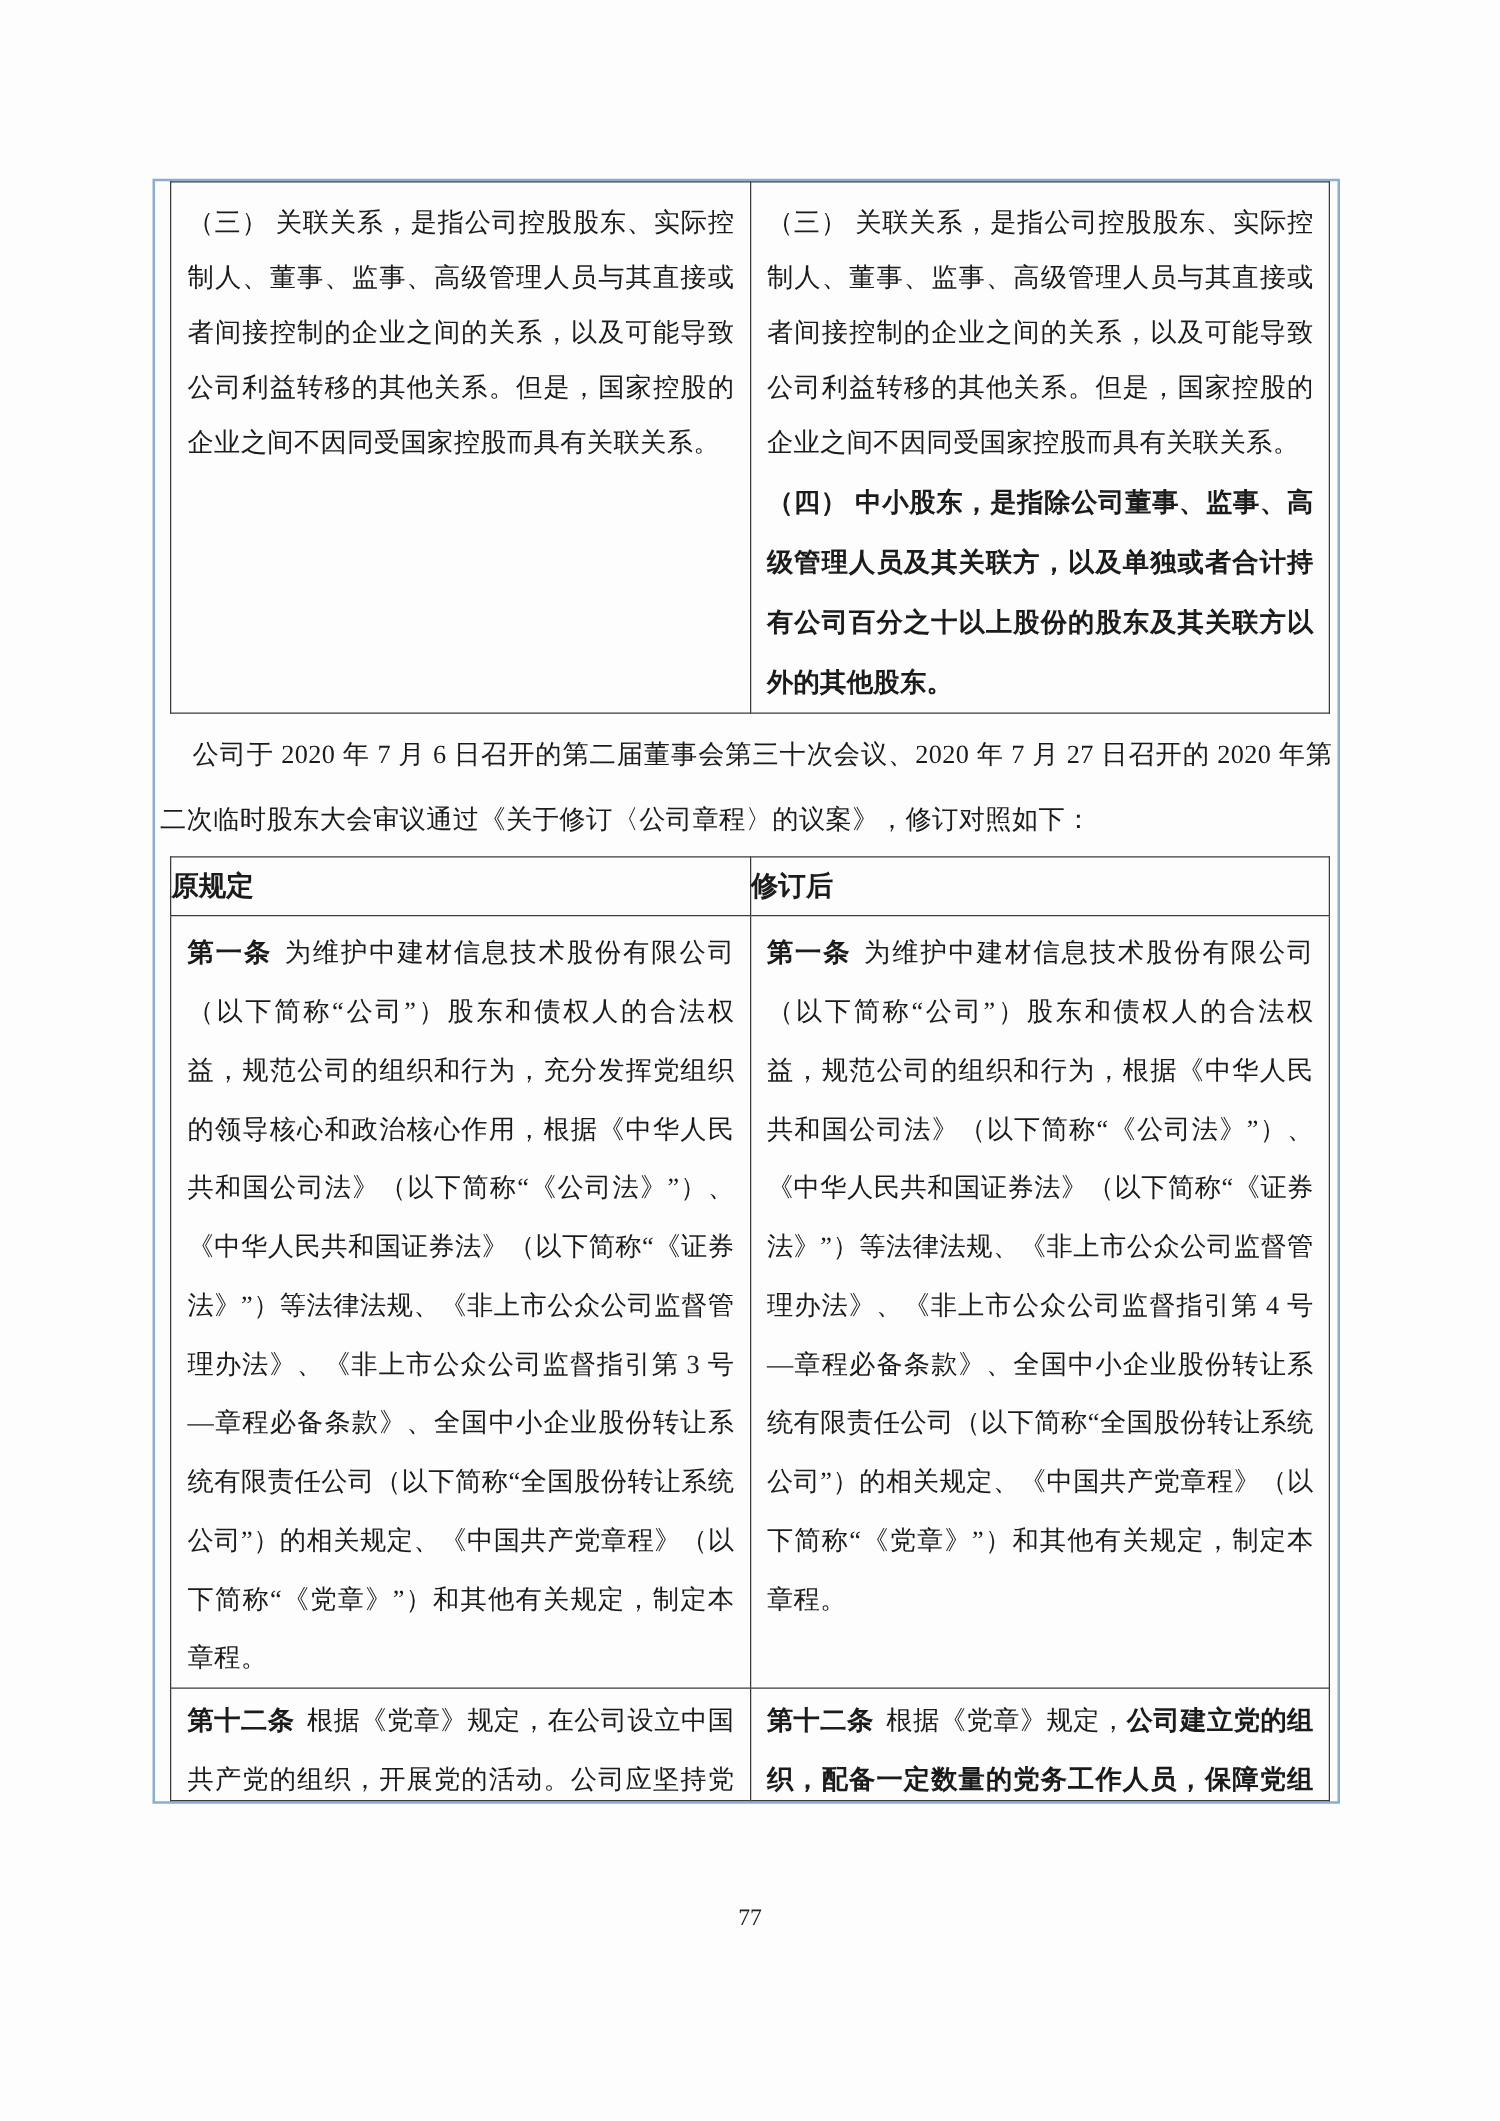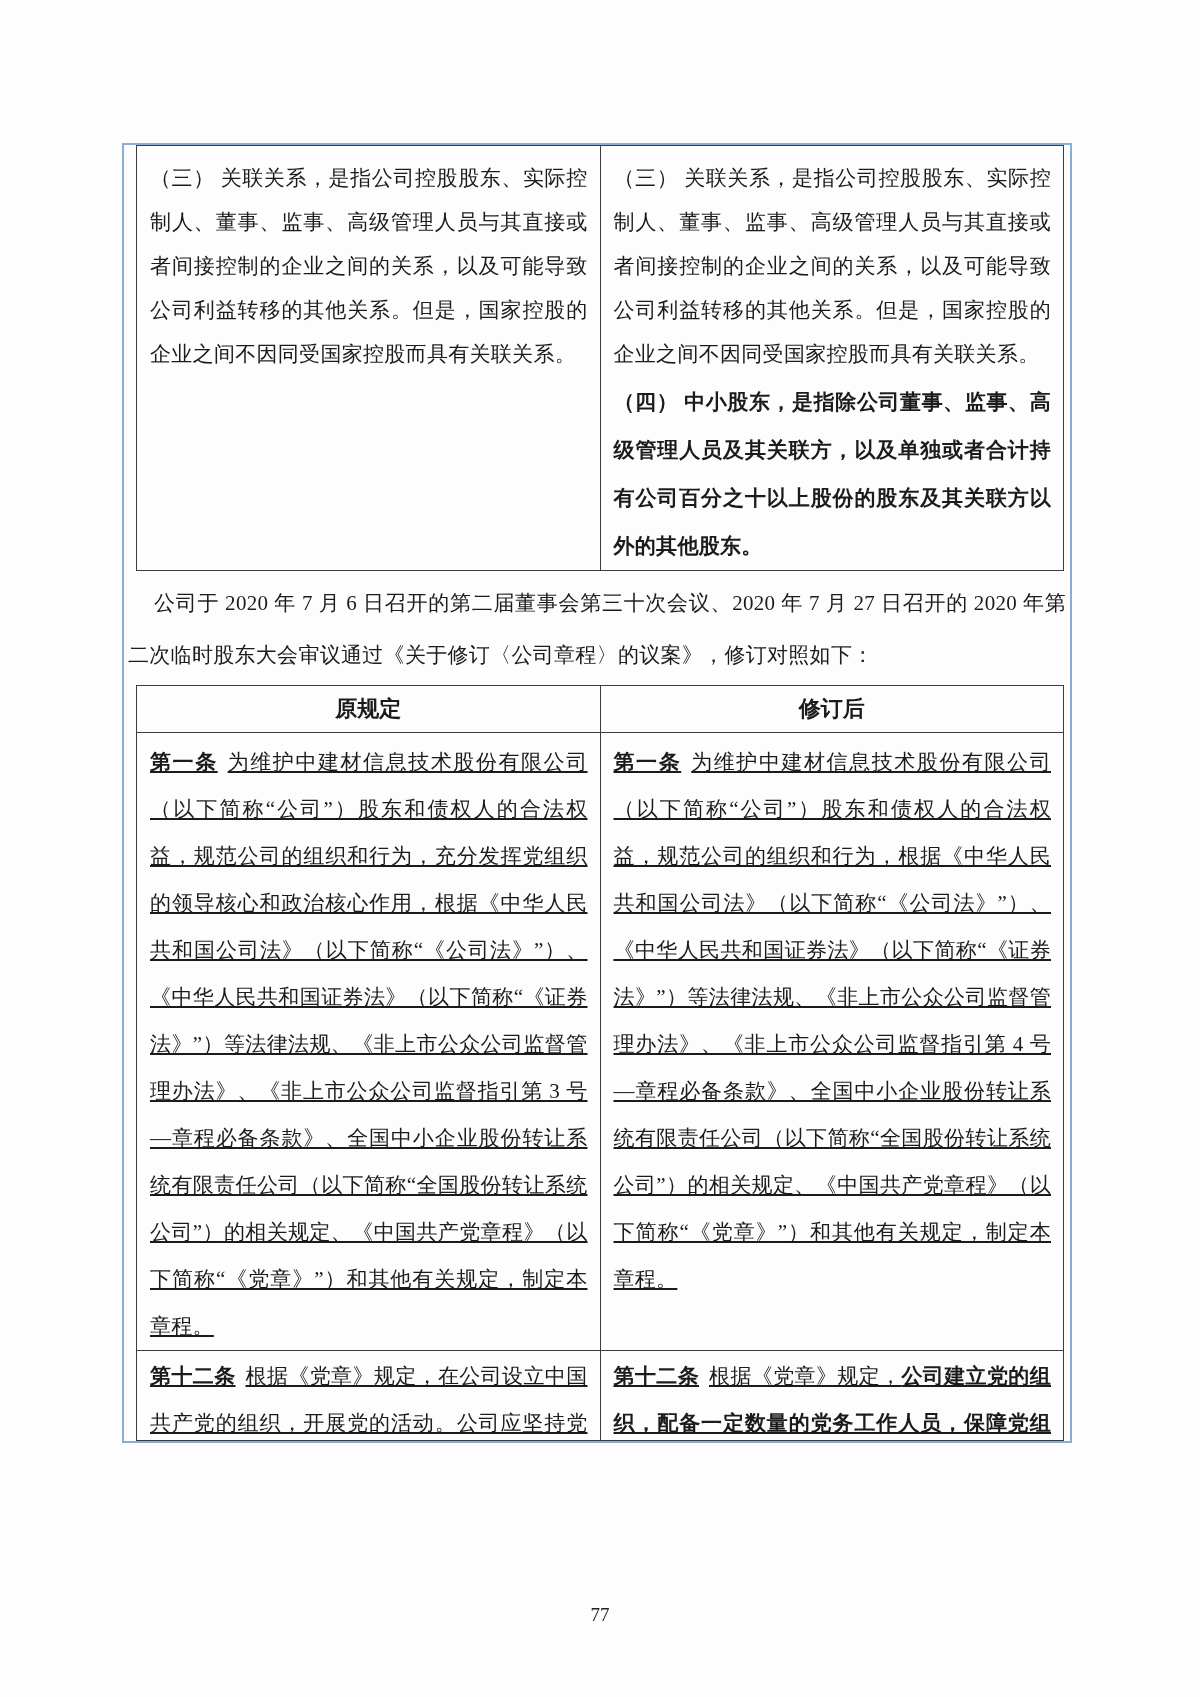--- a/index.html
+++ b/index.html
@@ -57,31 +57,31 @@
     line-height: 52px;
     text-indent: 26px;
     text-align: justify;
     letter-spacing: 0.3px;
   }
   .t2 { margin-top: 4px; }
   .t2 th {
     height: 46px;
     font-size: 22px;
     font-weight: bold;
-    text-align: center;
+    text-align: left;
     vertical-align: middle;
     line-height: 46px;
   }
-  .t2 .para { line-height: 47px; text-decoration: underline; }
+  .t2 .para { line-height: 47px; }
   .r1 { min-height: 570px; padding-top: 6px; }
   .r2 { height: 89px; padding-top: 2px; }
   .artnum { font-weight: bold; margin-right: 10px; }
   .pagenum {
     position: absolute;
-    top: 1604px;
+    top: 1524px;
     left: 0;
     width: 100%;
     text-align: center;
     font-size: 19px;
     color: #222;
   }
 </style>
 </head>
 <body>
 

